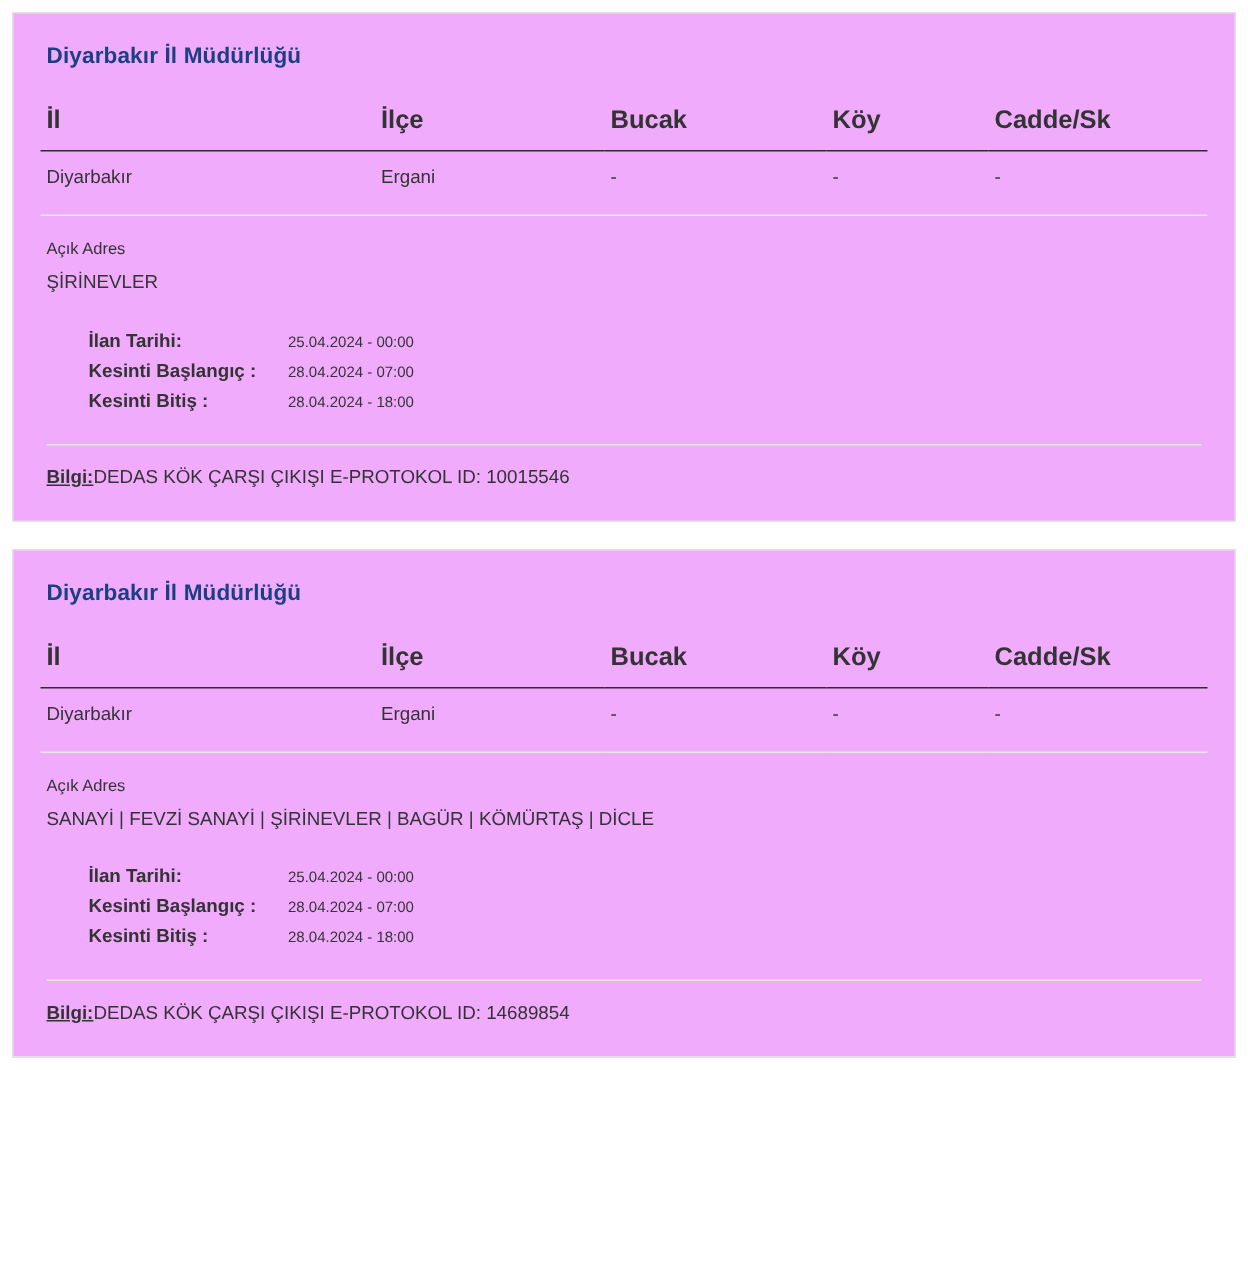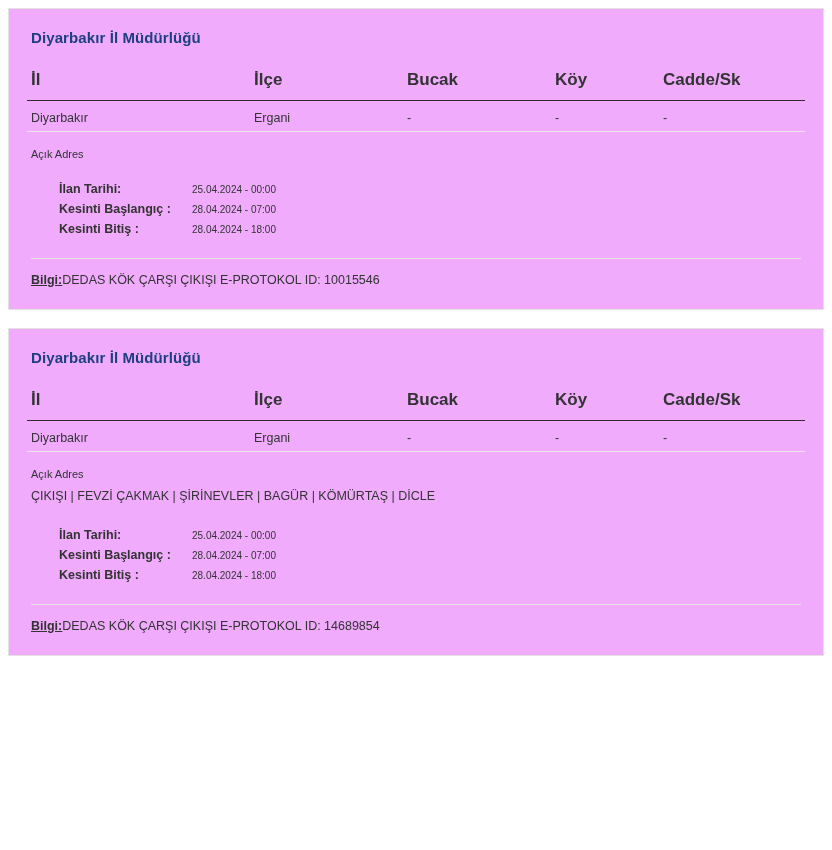--- a/index.html
+++ b/index.html
@@ -44,21 +44,21 @@
     font-weight: bold;
     color: #333333;
     padding: 6px 4px 10px 4px;
     border-bottom: 1px solid #2d2d2d;
   }
   table.addr-table td {
     text-align: left;
     font-size: 12.5px;
     font-weight: normal;
     color: #333333;
-    padding: 10px 4px 6px 4px;
+    padding: 10px 4px 18px 4px;
     border-bottom: 1px solid #e8e8e8;
   }
   th.col-il, td.col-il { width: 215px; padding-left: 8px; }
   th.col-ilce, td.col-ilce { width: 145px; }
   th.col-bucak, td.col-bucak { width: 140px; }
   th.col-koy, td.col-koy { width: 100px; }
   th.col-cadde, td.col-cadde { width: auto; }
 
   .addr-label {
     font-size: 11px;
@@ -129,20 +129,21 @@
           <td class="col-il">Diyarbakır</td>
           <td class="col-ilce">Ergani</td>
           <td class="col-bucak">-</td>
           <td class="col-koy">-</td>
           <td class="col-cadde">-</td>
         </tr>
       </tbody>
     </table>
 
     <div class="addr-label">Açık Adres</div>
+    <div class="addr-value">ŞİRİNEVLER</div>
 
     <div class="dates">
       <div class="date-row">
         <span class="date-label">İlan Tarihi:</span>
         <span class="date-value">25.04.2024 - 00:00</span>
       </div>
       <div class="date-row">
         <span class="date-label">Kesinti Başlangıç :</span>
         <span class="date-value">28.04.2024 - 07:00</span>
       </div>
@@ -177,21 +178,21 @@
           <td class="col-il">Diyarbakır</td>
           <td class="col-ilce">Ergani</td>
           <td class="col-bucak">-</td>
           <td class="col-koy">-</td>
           <td class="col-cadde">-</td>
         </tr>
       </tbody>
     </table>
 
     <div class="addr-label">Açık Adres</div>
-    <div class="addr-value">ÇIKIŞI | FEVZİ ÇAKMAK | ŞİRİNEVLER | BAGÜR | KÖMÜRTAŞ | DİCLE</div>
+    <div class="addr-value">SANAYİ | FEVZİ SANAYİ | ŞİRİNEVLER | BAGÜR | KÖMÜRTAŞ | DİCLE</div>
 
     <div class="dates">
       <div class="date-row">
         <span class="date-label">İlan Tarihi:</span>
         <span class="date-value">25.04.2024 - 00:00</span>
       </div>
       <div class="date-row">
         <span class="date-label">Kesinti Başlangıç :</span>
         <span class="date-value">28.04.2024 - 07:00</span>
       </div>

